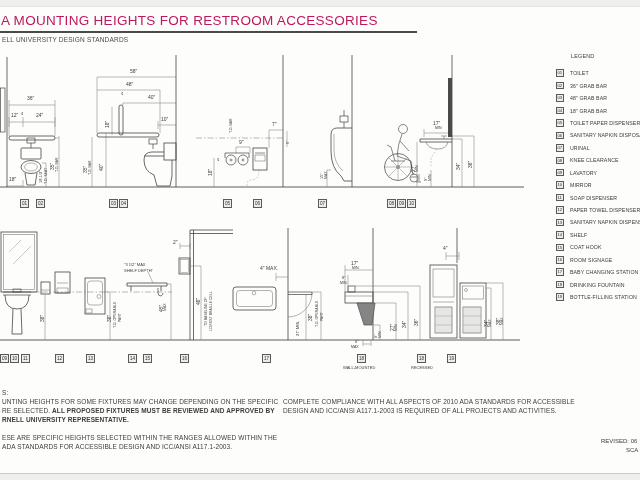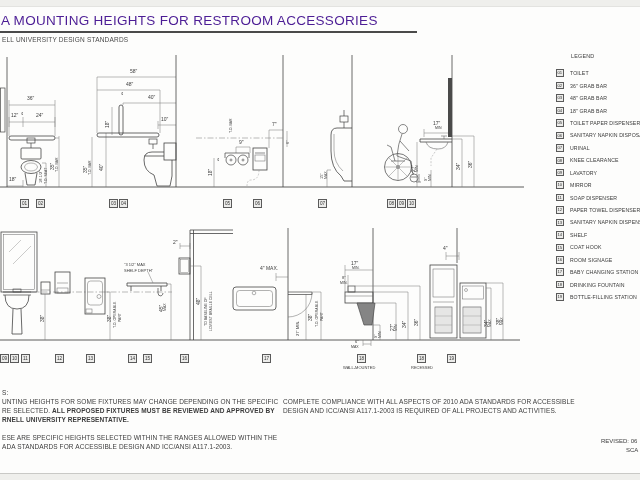--- a/index.html
+++ b/index.html
@@ -1,20 +1,20 @@
 <!DOCTYPE html>
 <html><head>
 <meta charset="utf-8">
 <style>
   html,body{margin:0;padding:0;background:#fff;}
   .sheet{position:relative;width:640px;height:480px;background:#fdfdfc;overflow:hidden;
          font-family:"Liberation Sans",sans-serif;color:#3d3d3d;}
   .strip-top{position:absolute;left:0;top:0;width:640px;height:6px;background:#efefec;border-bottom:1px solid #e3e3e0;}
   .strip-bottom{position:absolute;left:0;top:473px;width:640px;height:7px;background:#efefec;border-top:1px solid #c9c9c6;}
-  .title{position:absolute;left:1px;top:13px;font-size:13.5px;letter-spacing:.3px;color:#4c1d95;white-space:nowrap;}
+  .title{position:absolute;left:1px;top:13px;font-size:13.5px;letter-spacing:.3px;color:#be185d;white-space:nowrap;}
   .title-rule{position:absolute;left:0;top:31px;width:417px;height:1.5px;background:#4a4a4a;}
   .subtitle{position:absolute;left:2px;top:36px;font-size:6.5px;letter-spacing:.2px;color:#4a4a4a;white-space:nowrap;}
   svg.linework{position:absolute;left:0;top:0;}
   .ann{position:absolute;font-size:5px;line-height:1;color:#3c3c3c;white-space:nowrap;transform-origin:0 0;}
   .tag{position:absolute;width:9px;height:8.5px;box-sizing:border-box;border:0.8px solid #5a5a5a;background:#ececea;
        font-size:4.6px;line-height:7.5px;text-align:center;color:#333;}
   .legend{position:absolute;left:556px;top:53px;}
   .legend-title{position:absolute;left:15px;top:0;font-size:5.4px;color:#3c3c3c;letter-spacing:.2px;}
   .legend-items{position:absolute;left:0;top:14px;}
   .legend-row{height:12.45px;display:flex;align-items:center;}

